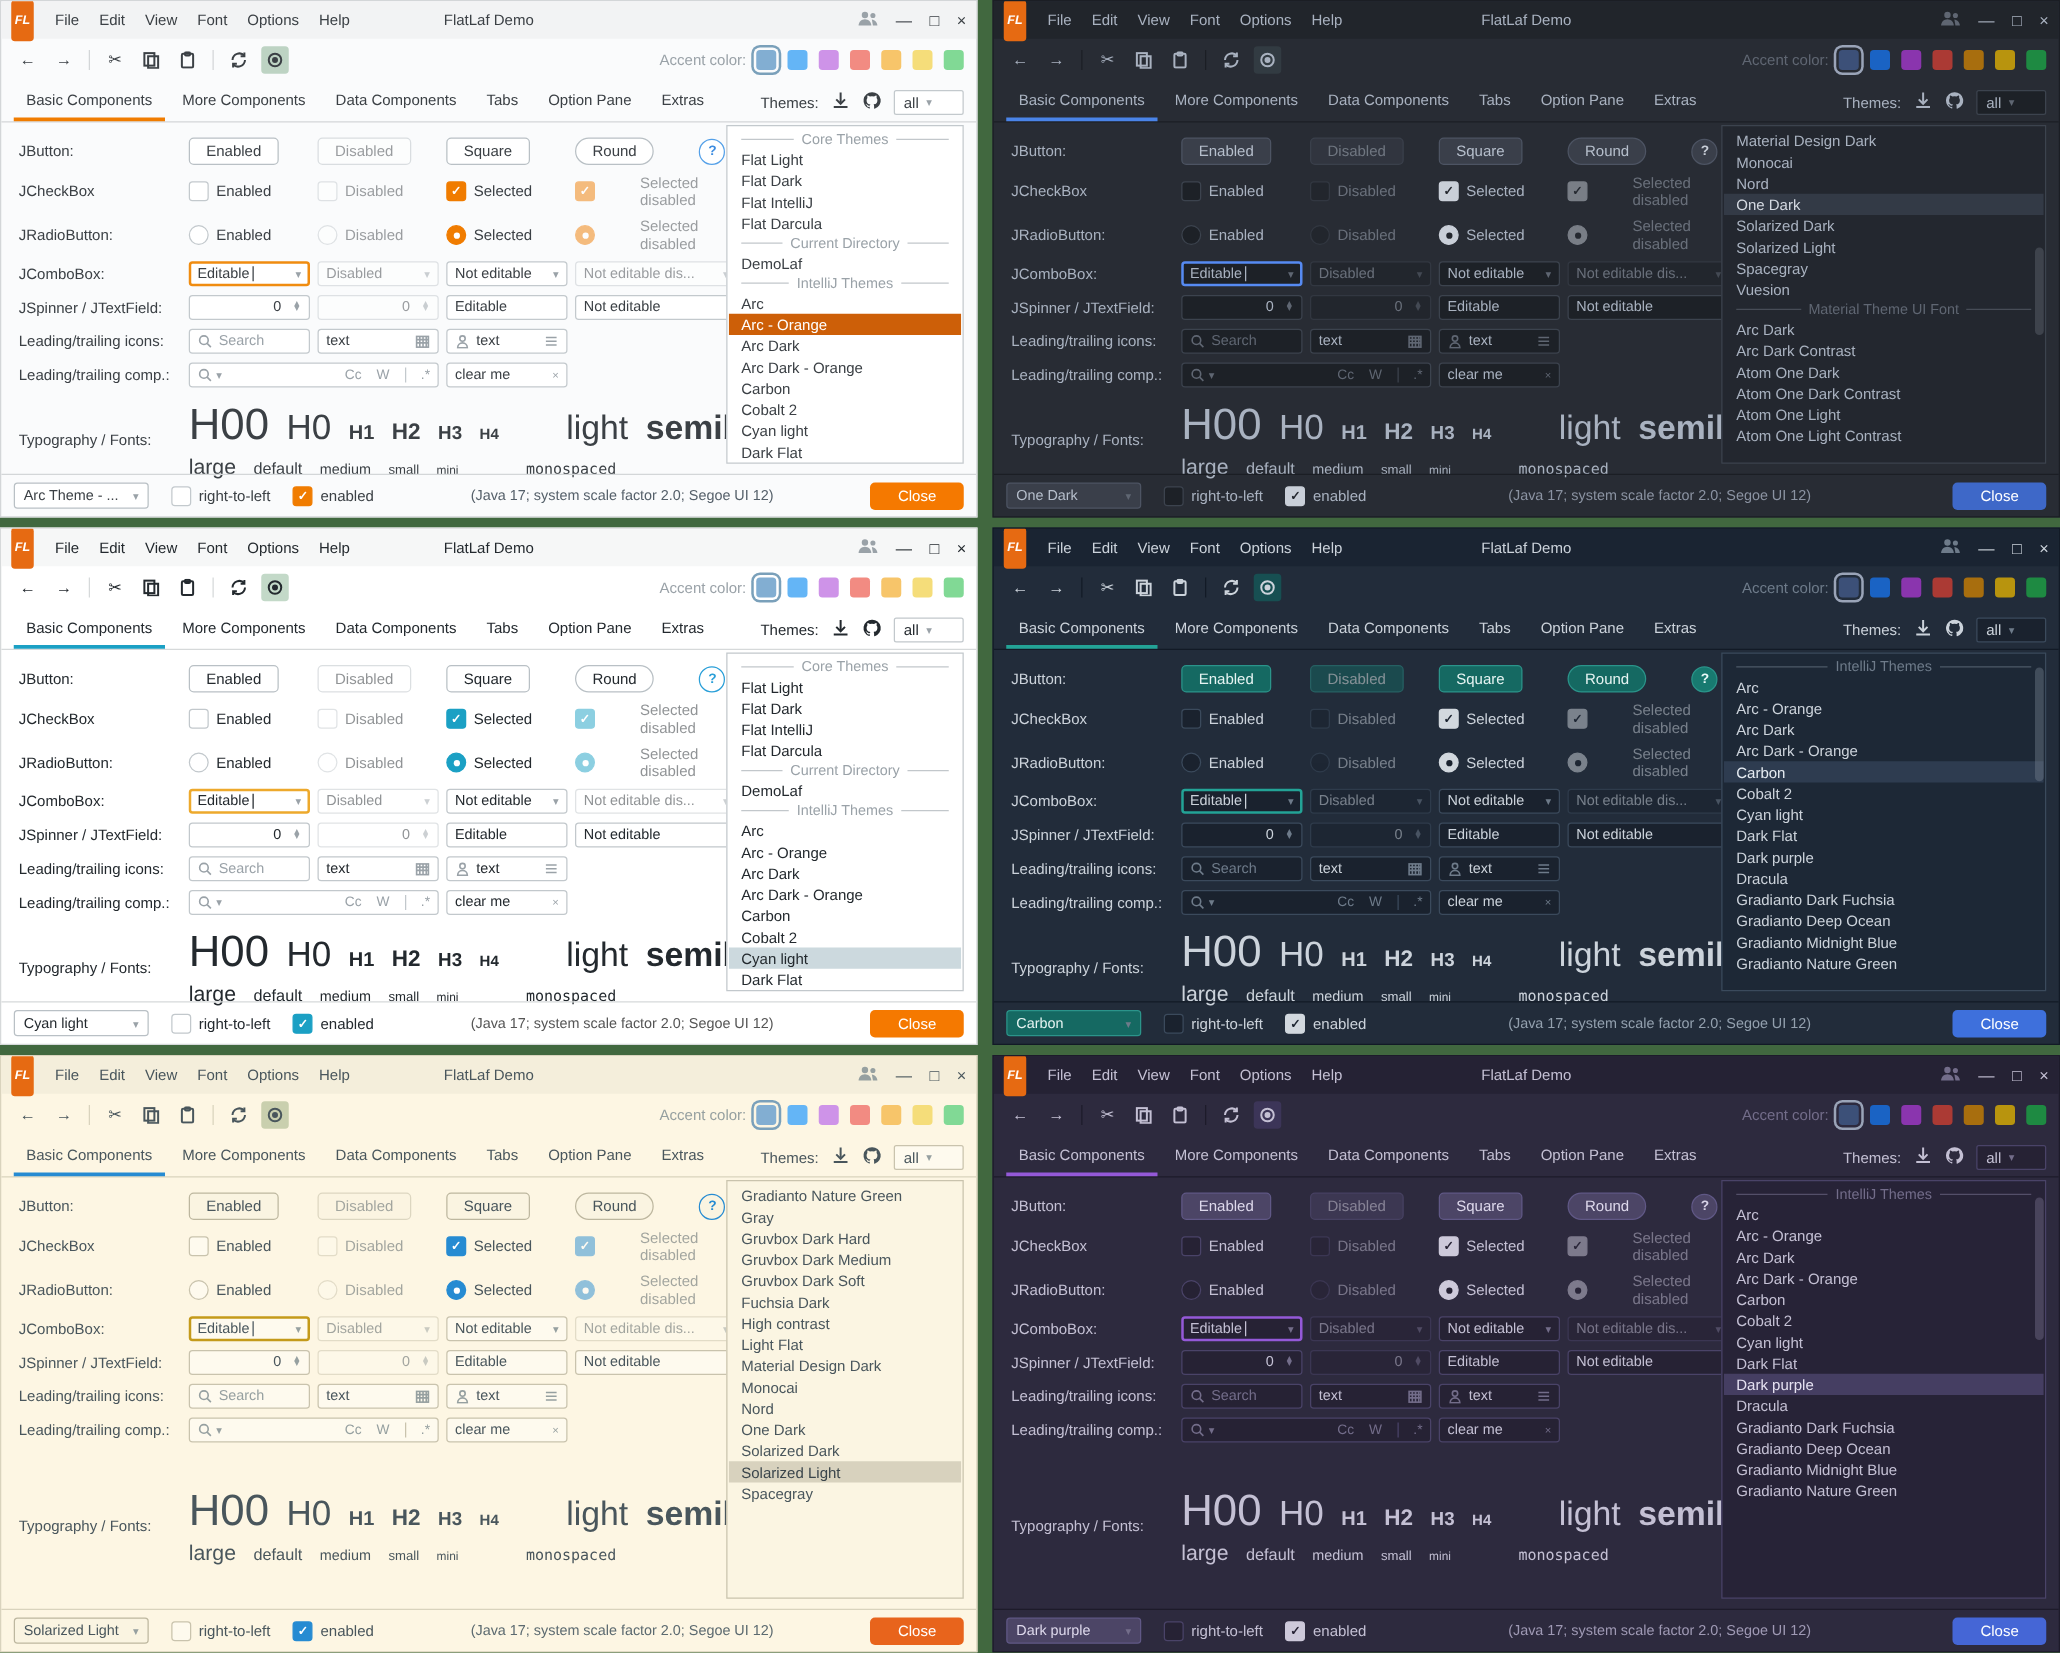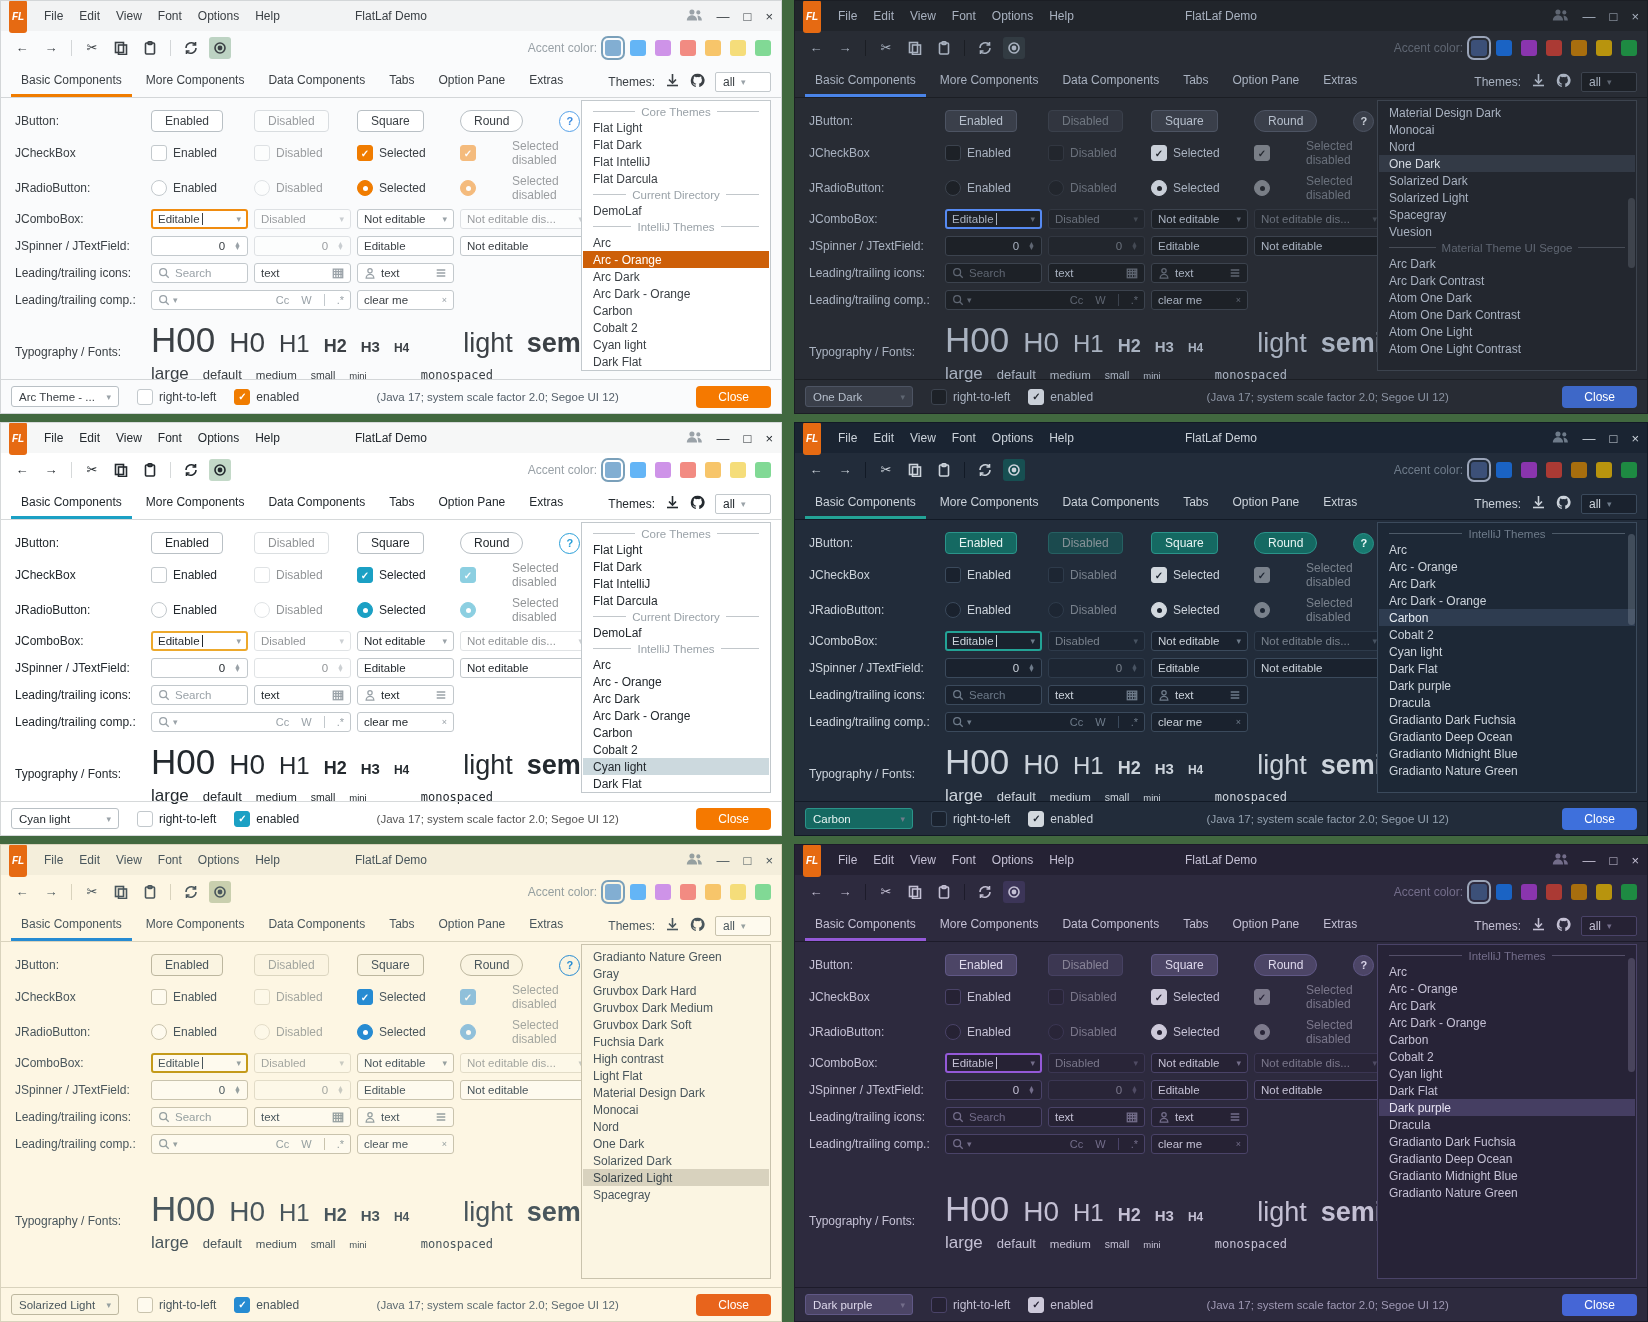--- a/index.html
+++ b/index.html
@@ -62,21 +62,21 @@
   .field svg{width:12px;height:12px;stroke:var(--mut);fill:none;stroke-width:1.5;flex:none;}
   .numf{justify-content:flex-end;}
   .spinner{display:flex;flex-direction:column;line-height:.6;color:var(--mut);font-size:7px;margin-left:4px;}
   .trail{margin-left:auto;display:flex;align-items:center;gap:12px;color:var(--mut);font-size:11px;}
   .trail .bar{width:1px;height:12px;background:var(--fldb);}
   .slot.span2{width:200px;}
   
   .typo{display:flex;align-items:center;gap:6px;flex:1;min-height:70px;}
   .typoblock{display:flex;flex-direction:column;gap:4px;}
   .typoline{display:flex;align-items:baseline;gap:14px;}
-  .h00{font-size:35px;}.h0{font-size:28px;}.h1{font-size:24px;font-weight:normal;}.h2{font-size:18px;font-weight:bold;}.h3{font-size:15px;font-weight:bold;}.h4{font-size:12px;font-weight:bold;}
+  .h00{font-size:35px;}.h0{font-size:28px;}.h1{font-size:16px;font-weight:bold;}.h2{font-size:18px;font-weight:bold;}.h3{font-size:15px;font-weight:bold;}.h4{font-size:12px;font-weight:bold;}
   .wlight{font-size:27px;font-weight:300;margin-left:40px;}
   .wsemi{font-size:27px;font-weight:bold;}
   .slarge{font-size:17px;}.sdefault{font-size:13px;}.smedium{font-size:11.5px;}.ssmall{font-size:10.5px;}.smini{font-size:9.5px;}
   .smono{font-family:"DejaVu Sans Mono",monospace;font-size:12px;margin-left:40px;}
   
   .themelist{width:var(--listw);flex:none;margin:2px 10px 8px 0;background:var(--lst);border:1px solid var(--fldb);position:relative;overflow:hidden;}
   .litems{position:absolute;inset:1px;overflow:hidden;padding-top:2px;}
   .litem{padding:1.5px 10px;font-size:12px;white-space:nowrap;color:var(--txt);}
   .litem.selected{background:var(--selbg);color:var(--seltxt);}
   .lsep{display:flex;align-items:center;gap:6px;color:var(--mut);font-size:11.5px;padding:1.5px 10px;white-space:nowrap;}
@@ -756,21 +756,21 @@
       <div class="litems">
             <div class="litem">Material Design Dark</div>
             <div class="litem">Monocai</div>
             <div class="litem">Nord</div>
             <div class="litem selected">One Dark</div>
             <div class="litem">Solarized Dark</div>
             <div class="litem">Solarized Light</div>
             <div class="litem">Spacegray</div>
             <div class="litem">Vuesion</div>
             <div class="lsep">
-              <span>Material Theme UI Segoe</span>
+              <span>Material Theme UI Font</span>
             </div>
             <div class="litem">Arc Dark</div>
             <div class="litem">Arc Dark Contrast</div>
             <div class="litem">Atom One Dark</div>
             <div class="litem">Atom One Dark Contrast</div>
             <div class="litem">Atom One Light</div>
             <div class="litem">Atom One Light Contrast</div>
           </div>
       <div class="lscroll">
             <div class="lthumb" style="top: 36%; height: 26%;"></div>

